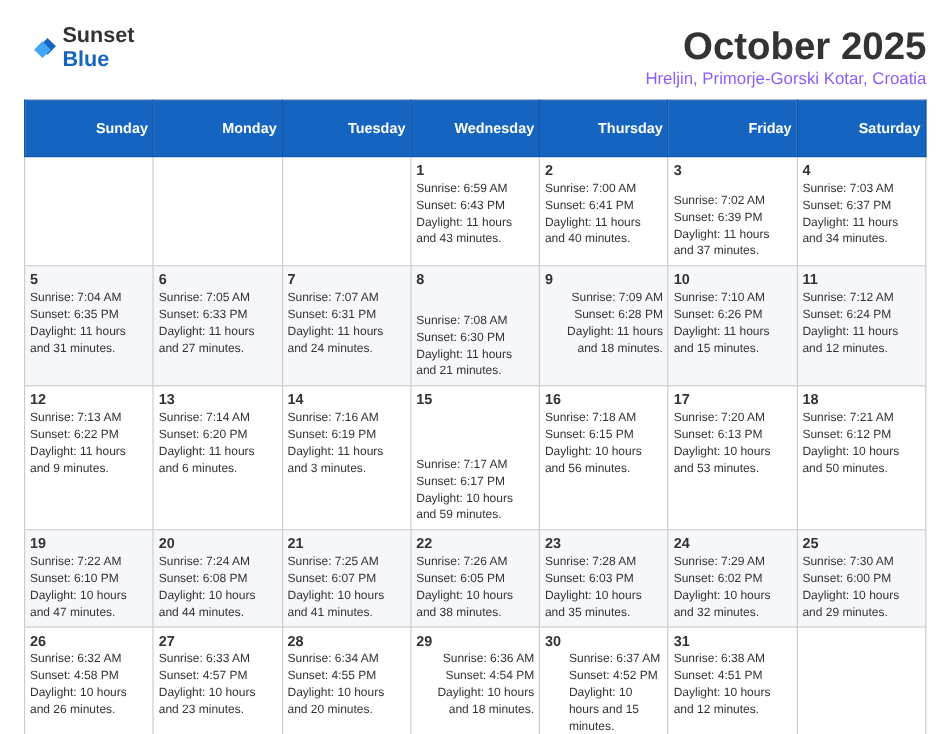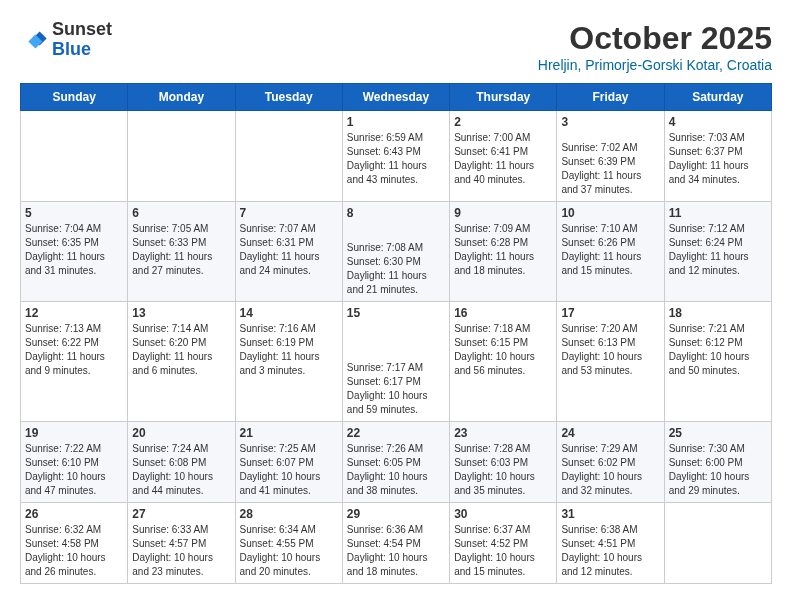--- a/index.html
+++ b/index.html
@@ -35,35 +35,35 @@
     .title-block {
       text-align: right;
     }
     .month-title {
       font-size: 32px;
       font-weight: bold;
       color: #333;
     }
     .subtitle {
       font-size: 14px;
-      color: #0369a1;
+      color: #8b5cf6;
       padding-left: 12px;
     }
     .calendar {
       width: 100%;
       border-collapse: collapse;
       border: 1px solid #ccc;
     }
     .calendar th {
       background: #1565c0;
       color: #fff;
       font-size: 12px;
       font-weight: bold;
-      padding: 6px 4px;
-      text-align: center;
+      padding: 16px 4px;
+      text-align: right;
       border: 1px solid #1155aa;
     }
     .calendar td {
       vertical-align: top;
       border: 1px solid #ccc;
       padding: 4px;
       width: calc(100% / 7);
       min-height: 80px;
       font-size: 10.5px;
       color: #333;
@@ -168,21 +168,21 @@
 Daylight: 11 hours and 24 minutes.</div>
         </td>
         <td>
           <div class="day-num">8</div>
           <div class="day-info" style="white-space: pre-line; margin-top: 21px;">Sunrise: 7:08 AM
 Sunset: 6:30 PM
 Daylight: 11 hours and 21 minutes.</div>
         </td>
         <td>
           <div class="day-num">9</div>
-          <div class="day-info" style="white-space: pre-line;">Sunrise: 7:09 AM
+          <div class="day-info" style="white-space: pre-line; text-align: right;">Sunrise: 7:09 AM
 Sunset: 6:28 PM
 Daylight: 11 hours and 18 minutes.</div>
         </td>
         <td>
           <div class="day-num">10</div>
           <div class="day-info" style="white-space: pre-line;">Sunrise: 7:10 AM
 Sunset: 6:26 PM
 Daylight: 11 hours and 15 minutes.</div>
         </td>
         <td>
@@ -294,27 +294,27 @@
 Daylight: 10 hours and 23 minutes.</div>
         </td>
         <td>
           <div class="day-num">28</div>
           <div class="day-info" style="white-space: pre-line;">Sunrise: 6:34 AM
 Sunset: 4:55 PM
 Daylight: 10 hours and 20 minutes.</div>
         </td>
         <td>
           <div class="day-num">29</div>
-          <div class="day-info" style="white-space: pre-line;">Sunrise: 6:36 AM
+          <div class="day-info" style="white-space: pre-line; text-align: right;">Sunrise: 6:36 AM
 Sunset: 4:54 PM
 Daylight: 10 hours and 18 minutes.</div>
         </td>
         <td>
           <div class="day-num">30</div>
-          <div class="day-info" style="white-space: pre-line;">Sunrise: 6:37 AM
+          <div class="day-info" style="white-space: pre-line; margin-left: 20px;">Sunrise: 6:37 AM
 Sunset: 4:52 PM
 Daylight: 10 hours and 15 minutes.</div>
         </td>
         <td>
           <div class="day-num">31</div>
           <div class="day-info" style="white-space: pre-line;">Sunrise: 6:38 AM
 Sunset: 4:51 PM
 Daylight: 10 hours and 12 minutes.</div>
         </td>
         <td class="empty-cell"></td>

